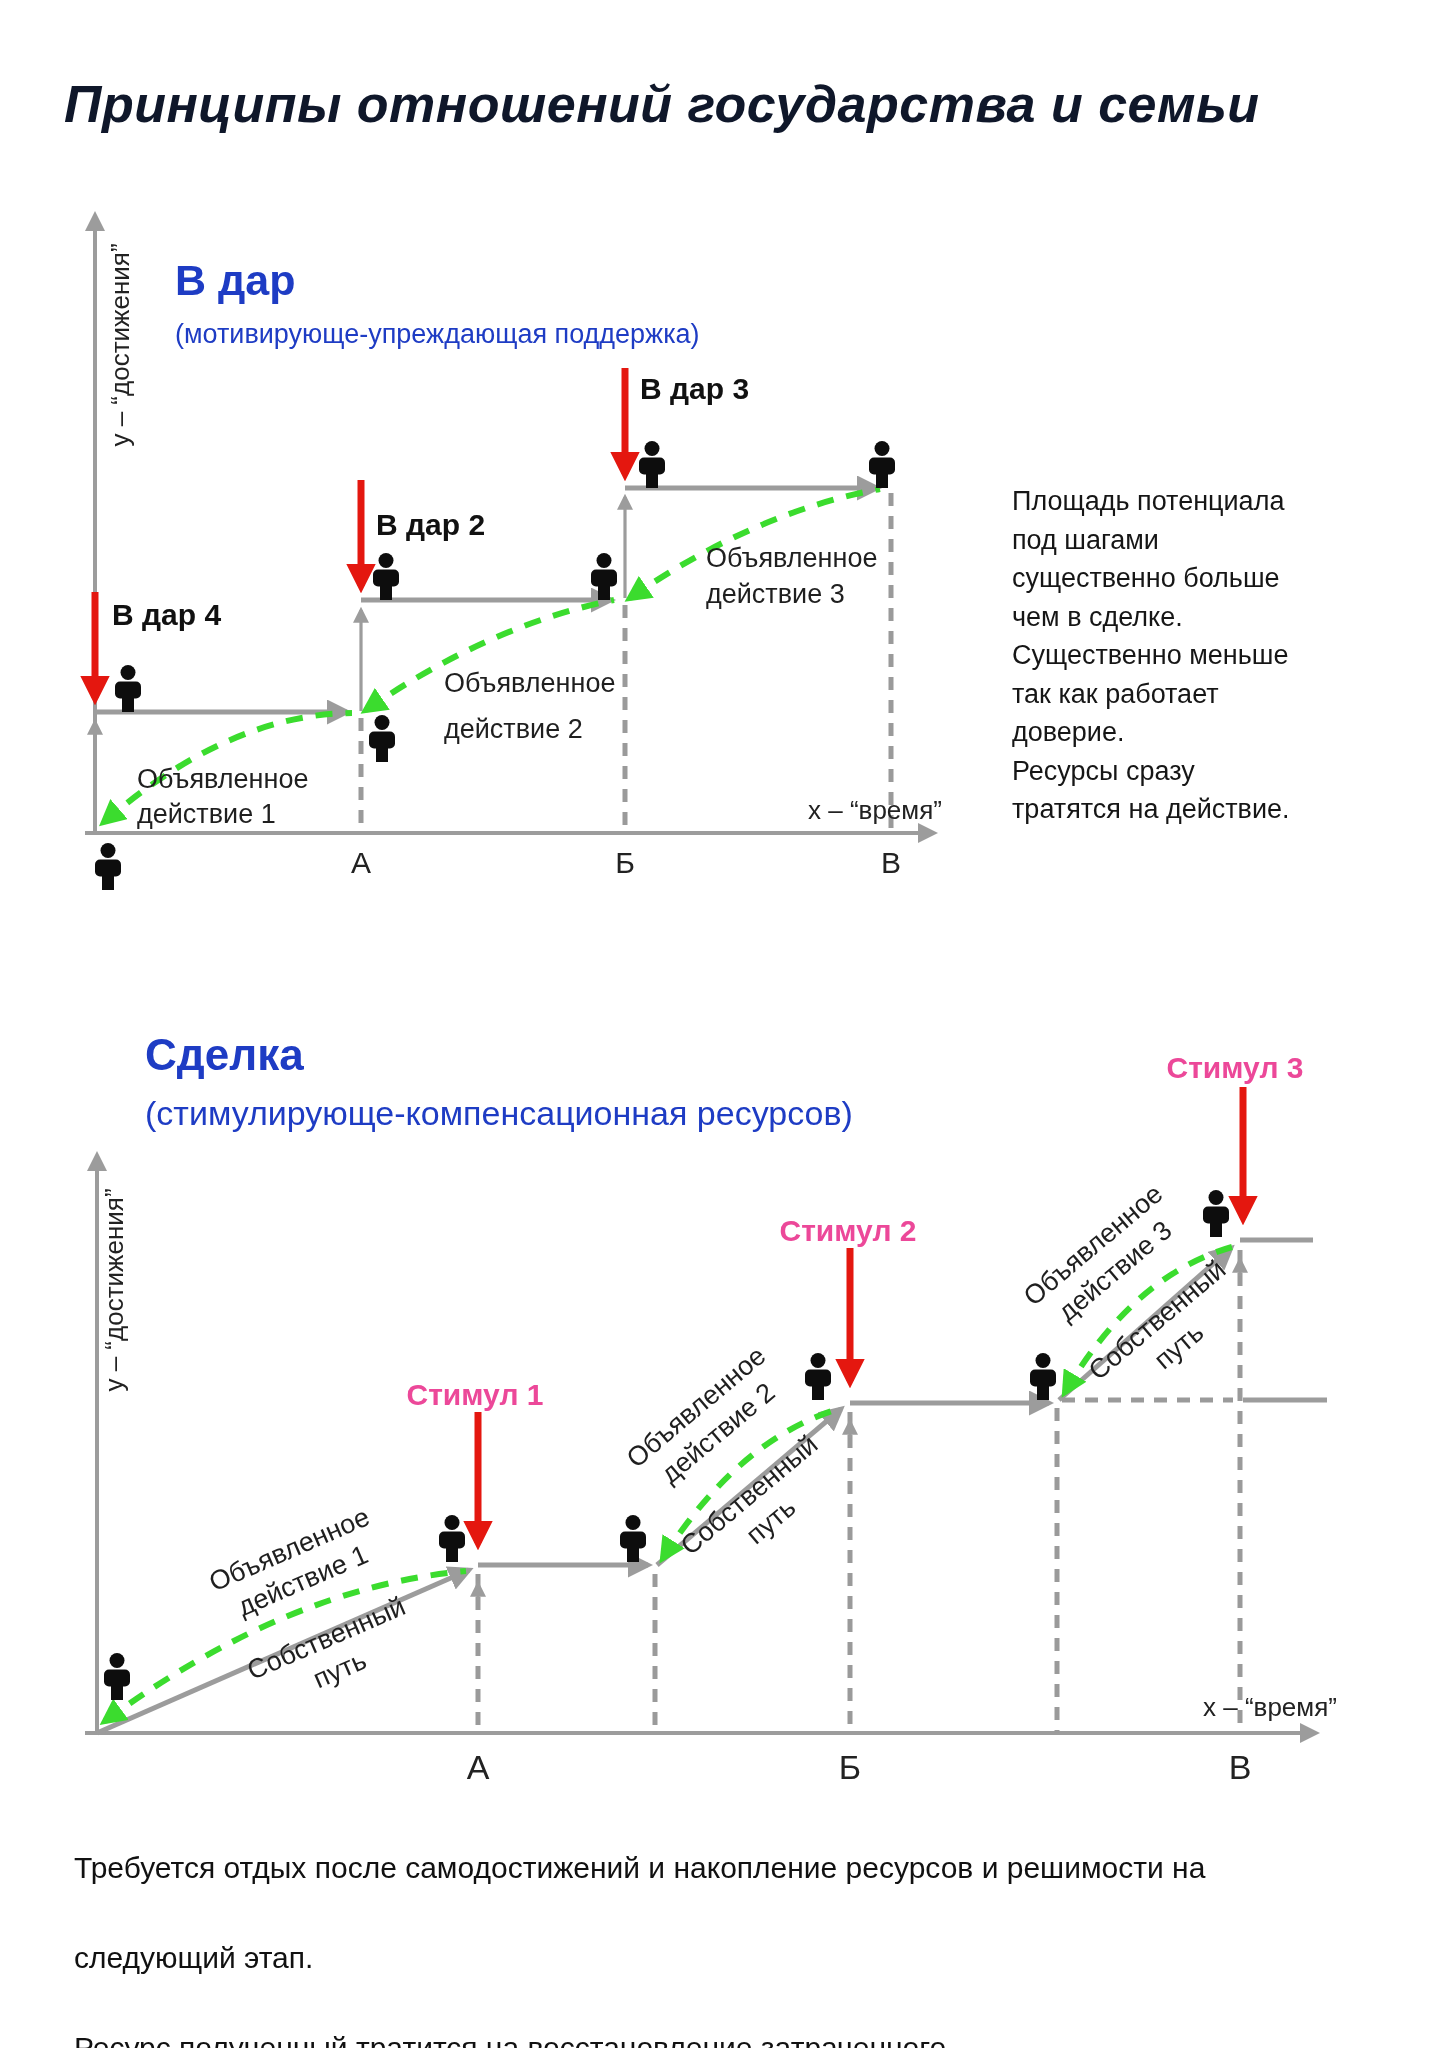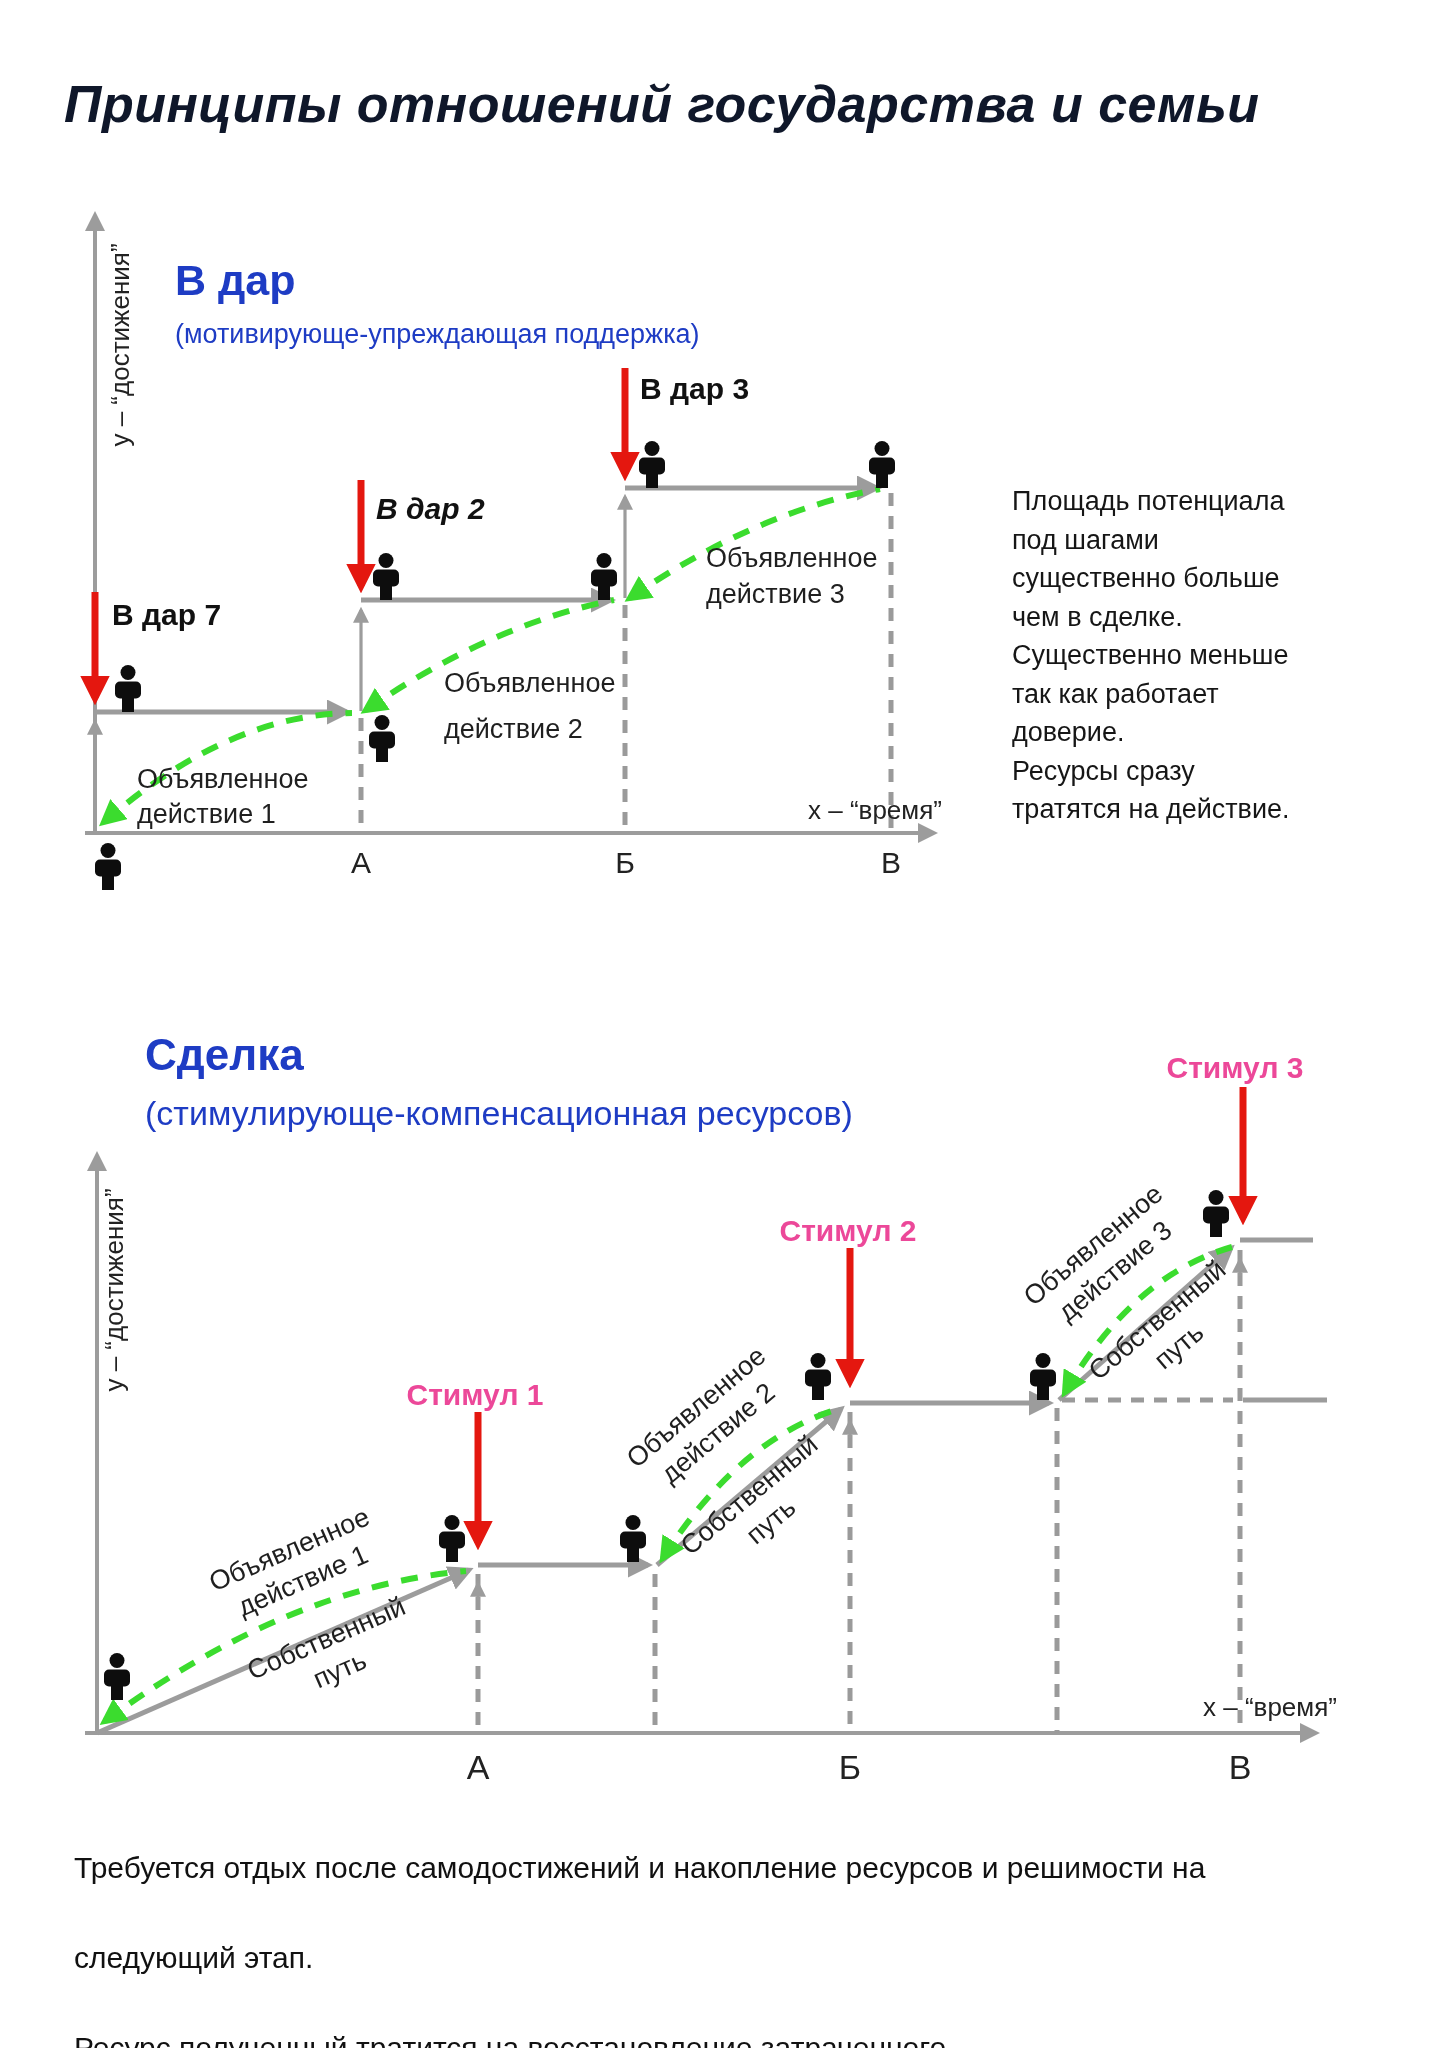--- a/index.html
+++ b/index.html
@@ -124,22 +124,22 @@
 
 <div class="abs main-title">Принципы отношений государства и семьи</div>
 
 <div class="abs d-title d1-title">
   <span class="tb">В дар</span>
   <span class="tr">(мотивирующе-упреждающая поддержка)</span>
 </div>
 <div class="abs axis-label rot90" style="left:120px;top:345px;">у – “достижения”</div>
 <div class="abs axis-label" style="left:808px;top:795px;">х – “время”</div>
 
-<div class="abs gift" style="left:112px;top:598px;">В дар 7</div>
-<div class="abs gift" style="left:376px;top:492px;font-style:italic;">В дар 2</div>
+<div class="abs gift" style="left:112px;top:598px;">В дар 4</div>
+<div class="abs gift" style="left:376px;top:508px;">В дар 2</div>
 <div class="abs gift" style="left:640px;top:372px;">В дар 3</div>
 
 <div class="abs action" style="left:137px;top:762px;line-height:35px;">
   <div>Объявленное</div>
   <div>действие 1</div>
 </div>
 <div class="abs action" style="left:444px;top:660px;line-height:46px;">
   <div>Объявленное</div>
   <div>действие 2</div>
 </div>

